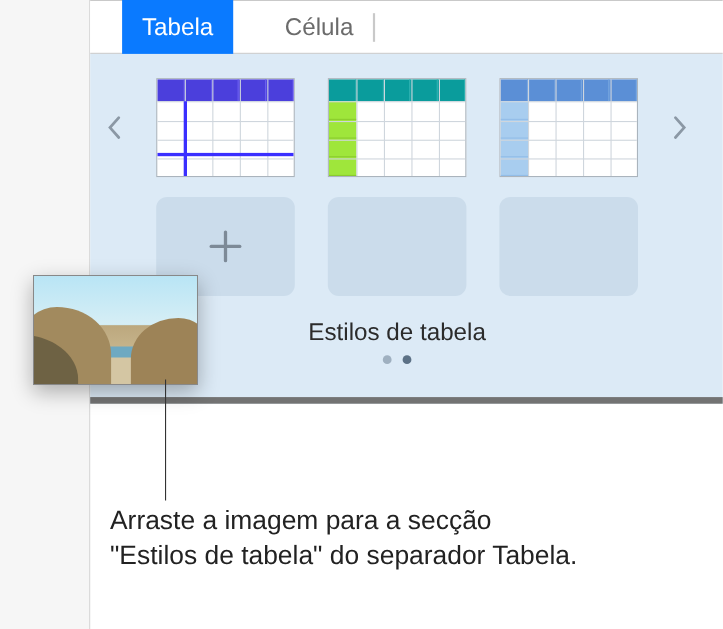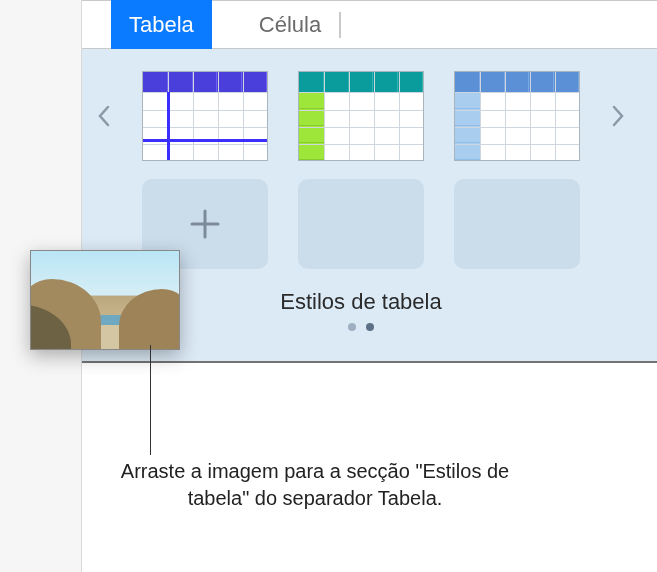--- a/index.html
+++ b/index.html
@@ -47,21 +47,21 @@
     border-top-left-radius: 4px;
   }
   .tab-divider {
     width: 1px; height: 26px;
     background: #c9c9c9;
   }
   .styles-area {
     background: #dceaf6;
     padding: 22px 17px 30px 0;
     position: relative;
-    border-bottom: 2px solid #737373;
+    border-bottom: 6px solid #737373;
   }
   .scroll-row {
     display: flex;
     align-items: center;
     justify-content: space-between;
   }
   .nav-arrow {
     width: 44px;
     display: flex;
     align-items: center;
@@ -140,25 +140,24 @@
 
   .callout-line {
     position:absolute;
     left: 150px; top: 345px;
     width: 1px; height: 110px;
     background: #333;
   }
   .callout {
     position:absolute;
     left: 100px; top: 458px;
-    font-size: 20px;
+    font-size: 24px;
     color: #222;
     line-height: 1.35;
     max-width: 430px;
-    text-align: center;
   }
 
   .drag-image {
     position: absolute;
     left: 30px; top: 250px;
     width: 150px; height: 100px;
     border: 1px solid #888;
     box-shadow: 0 6px 18px rgba(0,0,0,0.3);
     background: linear-gradient(to bottom, #b9e5f5 0%, #cdeaf2 45%, #bca87e 46%, #d6c7a0 100%);
     overflow:hidden;

